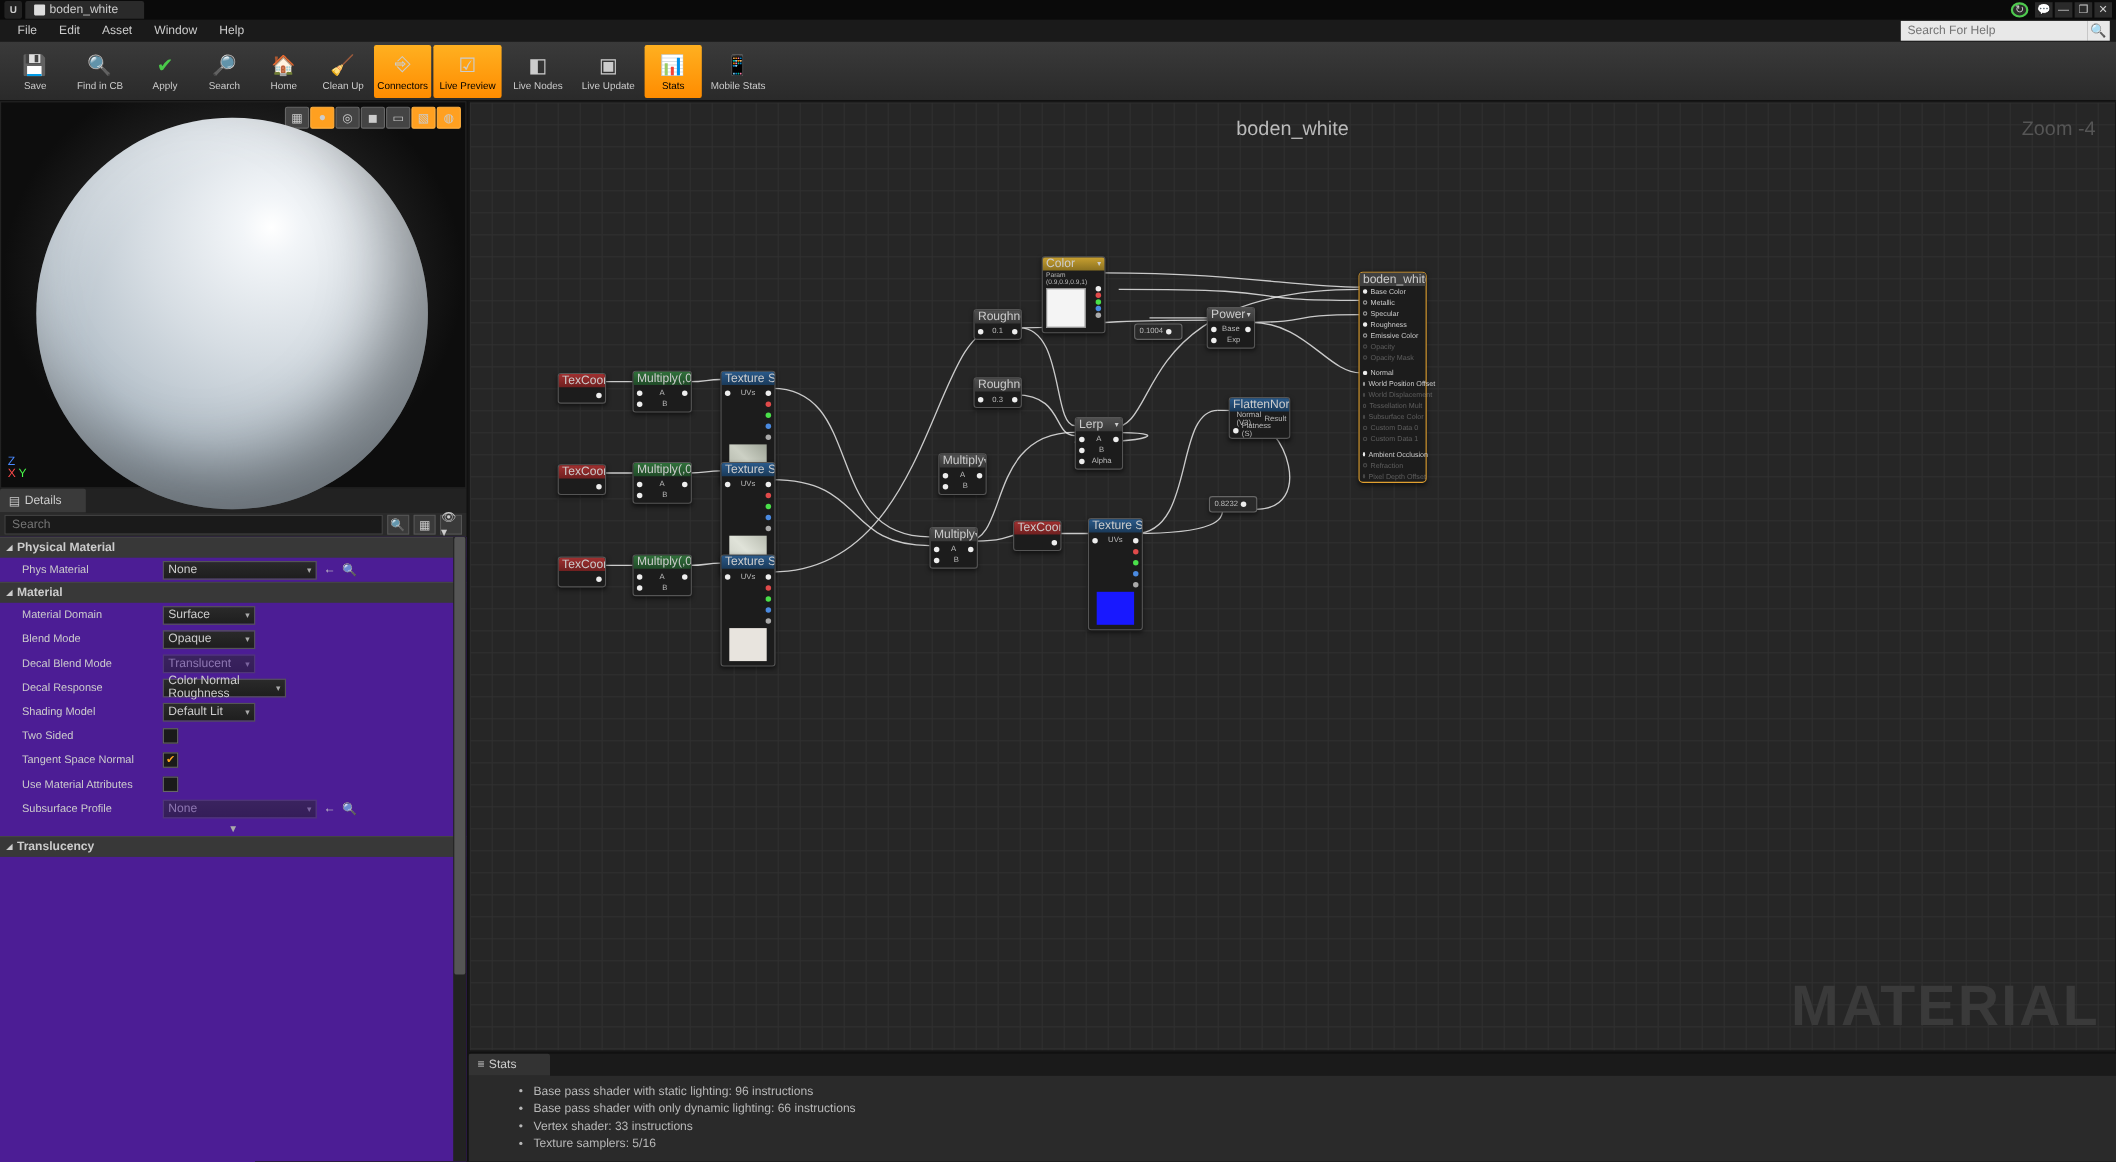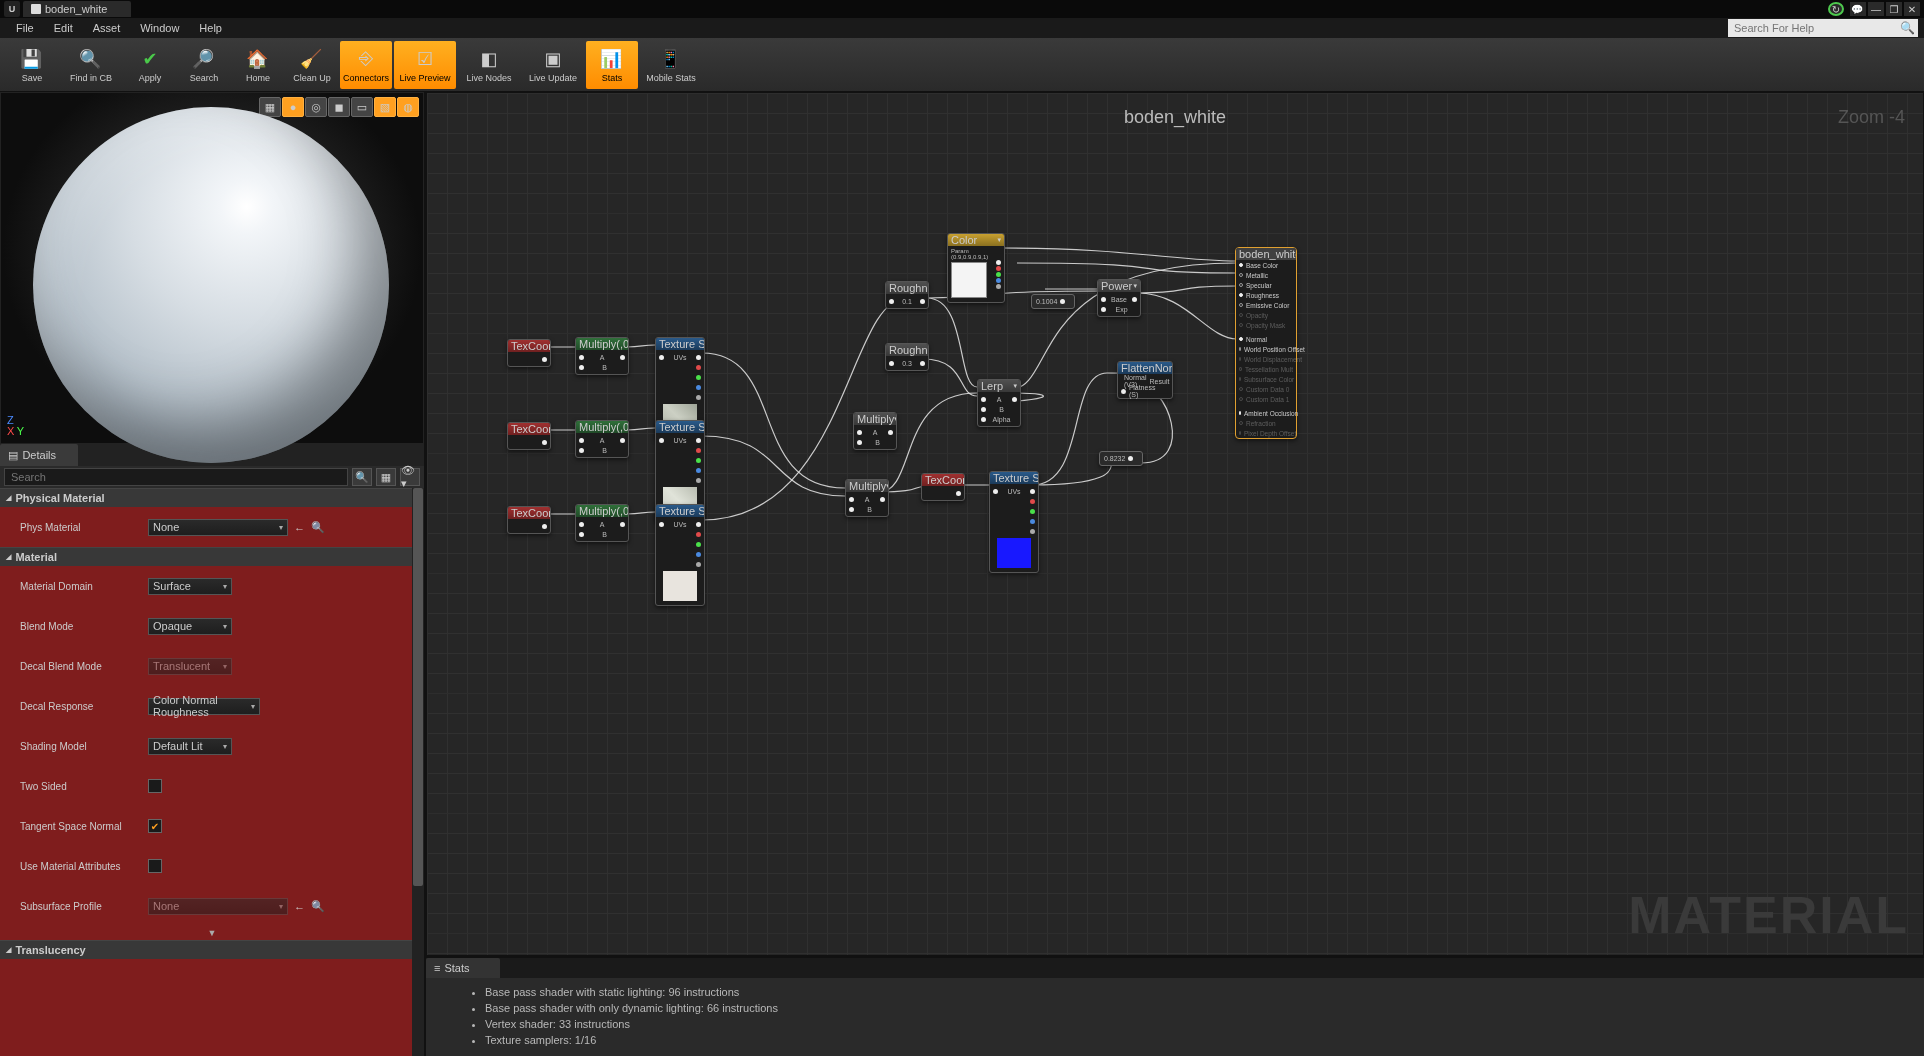--- a/index.html
+++ b/index.html
@@ -45,27 +45,27 @@
 .axis { position:absolute; left:6px; bottom:6px; font-size:9px; line-height:1; }
 .axis .z{color:#4a8aff;} .axis .x{color:#ff4a4a;} .axis .y{color:#4aff4a;}
 
 
 .panel-tab { height: 22px; background: #222; display: flex; align-items: center; }
 .panel-tab .tab-on { background: #3a3a3a; height: 22px; padding: 0 22px 0 8px; display: flex; align-items: center; gap: 4px; border-radius: 2px 2px 0 0; }
 .details-search-row { height: 22px; background: #2a2a2a; display: flex; align-items: center; padding: 0 4px; gap: 4px; }
 .details-search-row input { flex: 1; background: #1a1a1a; border: 1px solid #444; height: 18px; padding: 0 6px; color: #ccc; font-size: 11px; }
 .details-search-row .icn { width: 20px; height: 18px; background: #3a3a3a; border: 1px solid #555; display: flex; align-items: center; justify-content: center; font-size: 11px; }
 
-.details-body { flex: 1; overflow: hidden; background: #7f1d1d; position: relative; }
+.details-body { flex: 1; overflow: hidden; background: #4c1d95; position: relative; }
 .scroll-track { position: absolute; right: 0; top: 0; width: 12px; height: 100%; background: #222; }
 .scroll-thumb { position: absolute; right: 1px; top: 0; width: 10px; height: 70%; background: #555; border-radius: 2px; }
 
 .cat { background: #383838; padding: 3px 6px; font-weight: bold; border-top: 1px solid #444; display: flex; align-items: center; gap: 4px; }
 .cat::before { content: "◢"; font-size: 7px; transform: rotate(0deg); display:inline-block;}
-.prop-row { display: flex; align-items: center; height: 40px; padding: 0 6px 0 20px; }
+.prop-row { display: flex; align-items: center; height: 22px; padding: 0 6px 0 20px; }
 .prop-row .plabel { width: 128px; font-size: 10px; }
 .prop-row .extra { margin-left: 6px; display: flex; gap: 6px; color: #aaa; font-size: 11px; }
 .combo { width: 84px; height: 17px; background: linear-gradient(#2a2a2a,#1e1e1e); border: 1px solid #555; display: flex; align-items: center; padding: 0 4px; font-size: 10px; justify-content: space-between; }
 .combo::after { content: "▾"; font-size: 8px; color: #aaa; }
 .combo.wide { width: 108px; }
 .combo.disabled { opacity: 0.5; text-align: right; }
 .numbox { width: 84px; height: 17px; background: #1a1a1a; border: 1px solid #555; font-size: 10px; padding: 0 4px; display: flex; align-items: center; }
 .cbox { width: 14px; height: 14px; background: #1a1a1a; border: 1px solid #666; display: flex; align-items: center; justify-content: center; font-size: 10px; color: #ffa020;}
 .expand-row { text-align: center; padding: 2px 0; color: #aaa; font-size: 9px; }
 
@@ -817,18 +817,18 @@
         <div class="tab-on">
           <span>≡</span>
           <span>Stats</span>
         </div>
       </div>
       <div class="stats-body">
         <ul>
           <li>Base pass shader with static lighting: 96 instructions</li>
           <li>Base pass shader with only dynamic lighting: 66 instructions</li>
           <li>Vertex shader: 33 instructions</li>
-          <li>Texture samplers: 1/16</li>
+          <li>Texture samplers: 5/16</li>
         </ul>
       </div>
     </div>
   </div>
 </div>
 
 </body></html>

